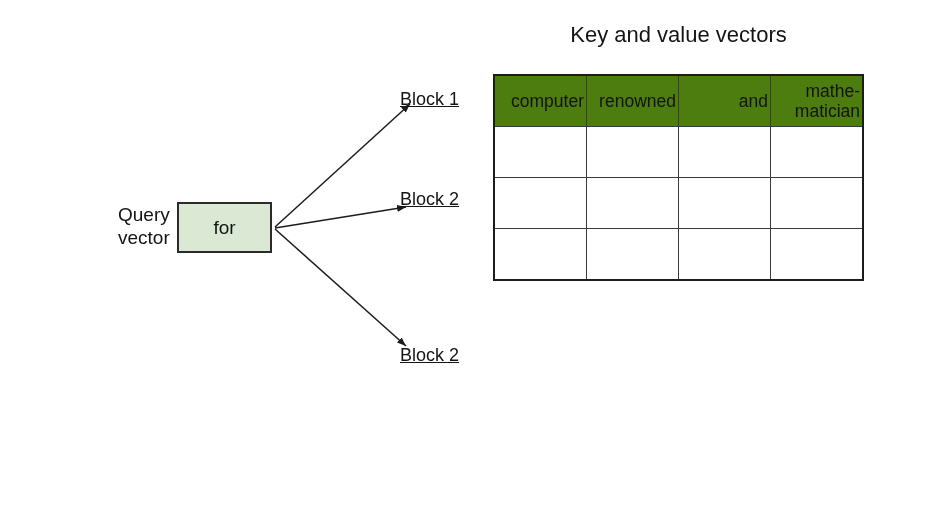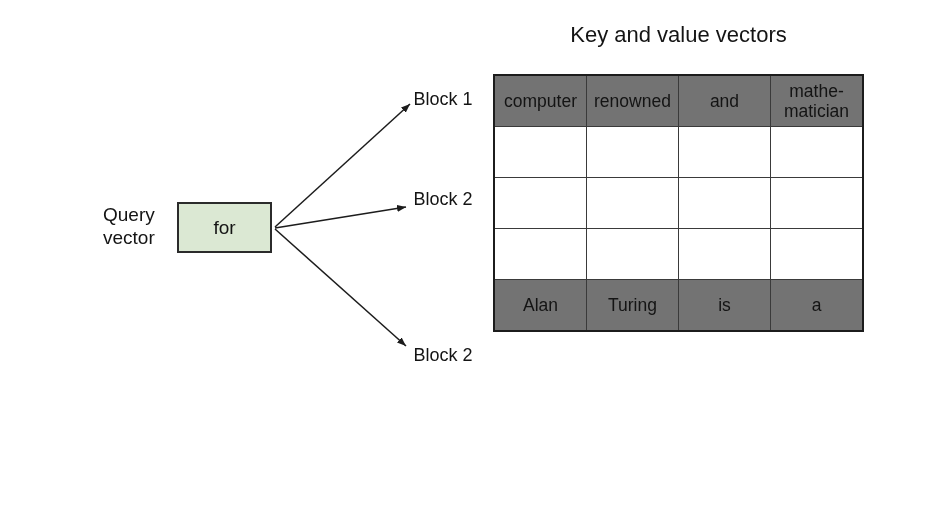--- a/index.html
+++ b/index.html
@@ -21,21 +21,21 @@
     left: 493px;
     top: 22px;
     width: 371px;
     text-align: center;
     font-size: 22px;
     color: #141414;
     white-space: nowrap;
   }
   .query-label {
     position: absolute;
-    left: 103px;
+    left: 118px;
     top: 203px;
     width: 64px;
     font-size: 19px;
     line-height: 1.22;
     color: #141414;
   }
   .query-box {
     position: absolute;
     left: 177px;
     top: 202px;
@@ -55,25 +55,26 @@
     left: 0;
     top: 0;
     width: 952px;
     height: 531px;
     pointer-events: none;
   }
   .block-label {
     position: absolute;
     left: 400px;
     width: 86px;
-    text-align: center;
+    text-align: left;
     font-size: 18px;
     line-height: 21px;
     color: #141414;
     white-space: nowrap;
+    text-decoration: underline;
   }
   .block-label.b1 { top: 89px; }
   .block-label.b2 { top: 189px; }
   .block-label.b0 { top: 345px; }
   table.kv-table {
     position: absolute;
     left: 493px;
     top: 74px;
     width: 371px;
     border-collapse: collapse;
@@ -87,21 +88,22 @@
     background: #ffffff;
     text-align: center;
     vertical-align: middle;
     font-size: 17.5px;
     line-height: 1.15;
     color: #141414;
     padding: 1px 2px;
     overflow: hidden;
   }
   table.kv-table td.filled {
-    background: #737373;
+    background: #4d7c0f;
+    text-align: right;
   }
 </style>
 </head>
 <body>
 
 <div class="canvas">
 
   <div class="title">Key and value vectors</div>
 
   <div class="query-label">Query vector</div>
@@ -144,22 +146,16 @@
           <td></td>
           <td></td>
           <td></td>
         </tr>
         <tr>
           <td></td>
           <td></td>
           <td></td>
           <td></td>
         </tr>
-        <tr>
-          <td class="filled">Alan</td>
-          <td class="filled">Turing</td>
-          <td class="filled">is</td>
-          <td class="filled">a</td>
-        </tr>
       </tbody>
   </table>
 
 </div>
 
 </body></html>

